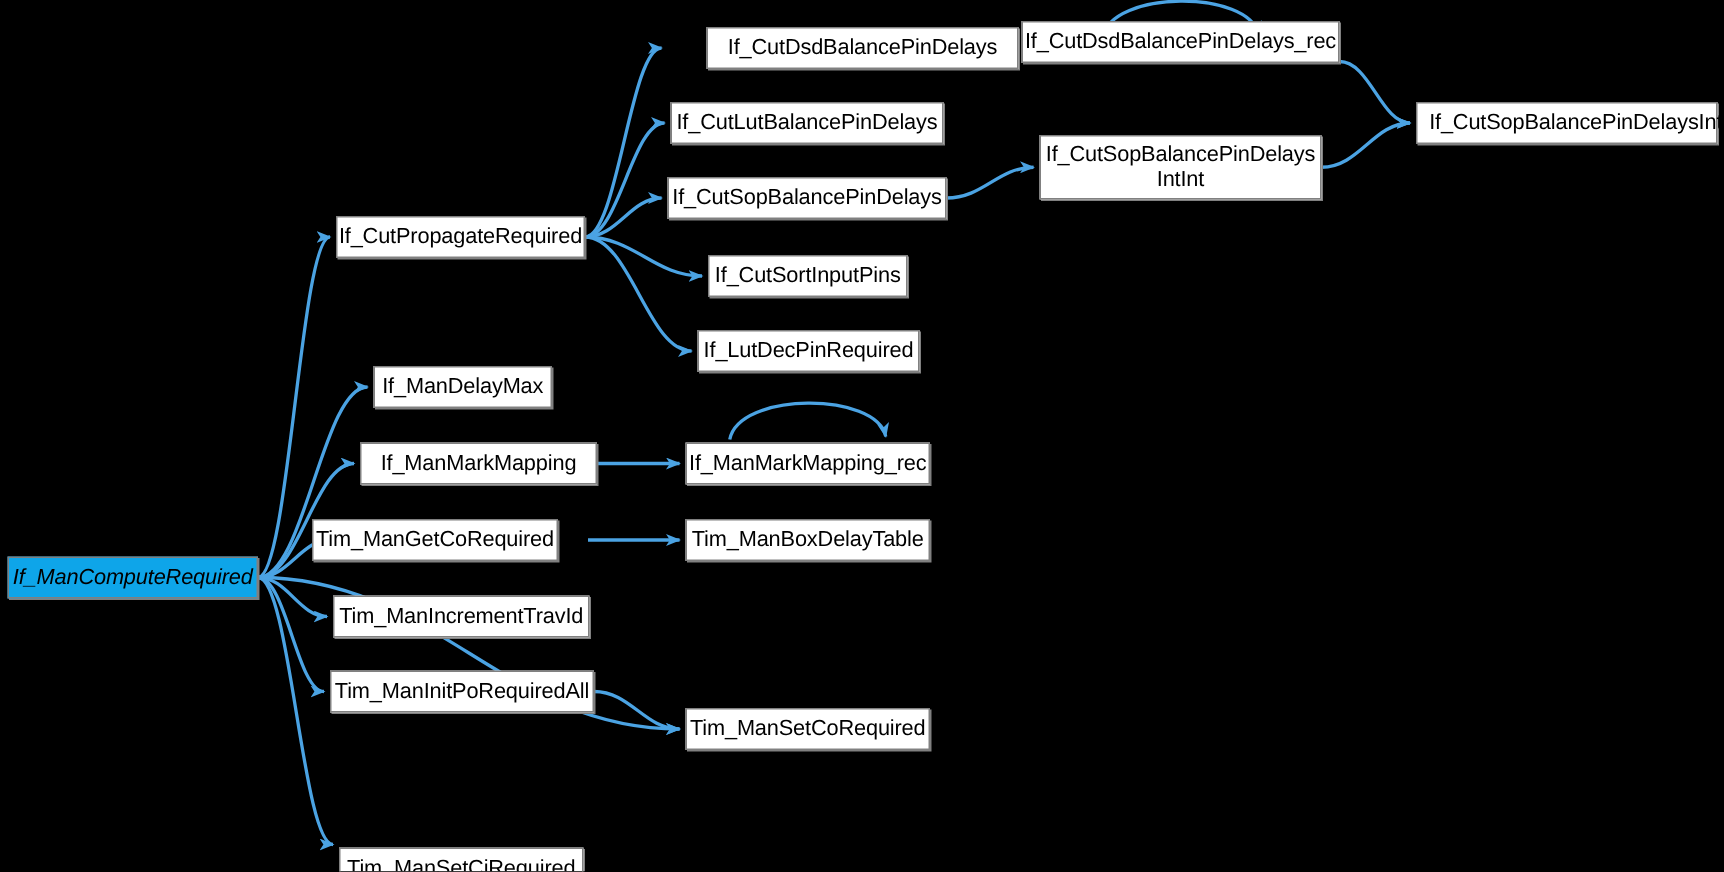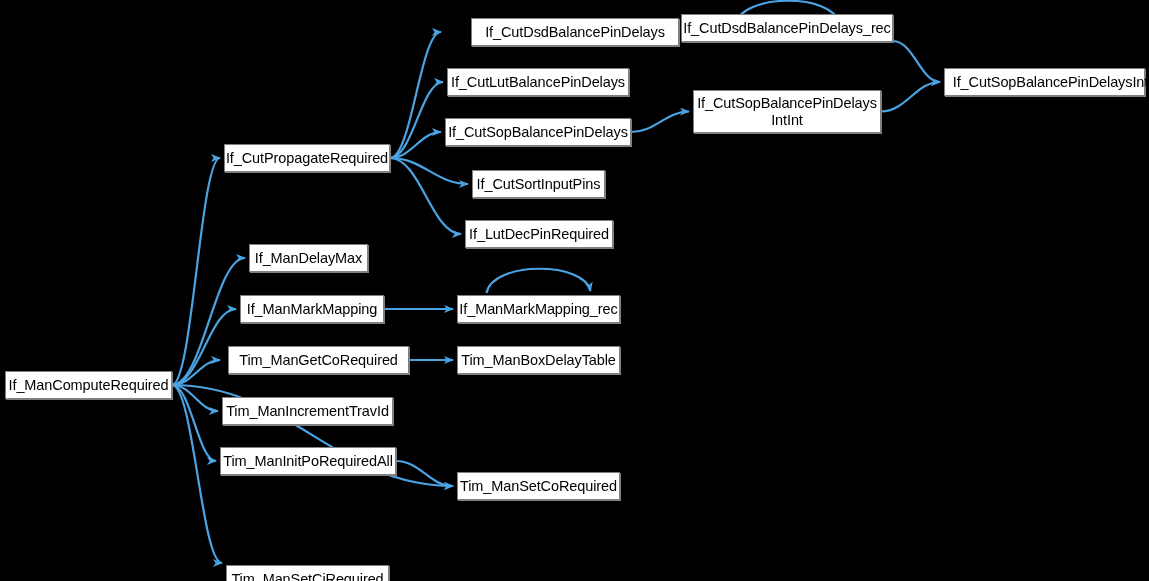--- a/index.html
+++ b/index.html
@@ -34,21 +34,22 @@
     justify-content: center;
     color: #000000;
     font-size: 14.5px;
     line-height: 1.12;
     text-align: center;
     white-space: pre-line;
     letter-spacing: -0.1px;
     cursor: pointer;
   }
   .node.highlight {
-    background: #ffffff;
+    background: #0ea5e9;
+    font-style: italic;
   }
 </style>
 </head>
 <body>
 
 <div id="canvas">
 
   <svg id="edge-layer" viewBox="0 0 1149 581" xmlns="http://www.w3.org/2000/svg">
     <defs>
       <marker id="ah" markerWidth="10" markerHeight="8" refX="9" refY="4" orient="auto" markerUnits="userSpaceOnUse">
@@ -87,23 +88,23 @@
       <div class="node" style="left: 445px; top: 18px; width: 208px; height: 28px; margin-left: 26px;">If_CutDsdBalancePinDelays</div>
       <div class="node" style="left: 447px; top: 68px; width: 182px; height: 28px;">If_CutLutBalancePinDelays</div>
       <div class="node" style="left: 445px; top: 118px; width: 186px; height: 28px;">If_CutSopBalancePinDelays</div>
       <div class="node" style="left: 472px; top: 170px; width: 133px; height: 28px;">If_CutSortInputPins</div>
       <div class="node" style="left: 465px; top: 220px; width: 148px; height: 28px;">If_LutDecPinRequired</div>
       <div class="node" style="left: 681px; top: 14px; width: 212px; height: 28px;">If_CutDsdBalancePinDelays_rec</div>
       <div class="node" style="left: 693px; top: 90px; width: 188px; height: 43px;">If_CutSopBalancePinDelays
 IntInt</div>
       <div class="node" style="left: 944px; top: 68px; width: 201px; height: 28px; padding-left: 12px;">If_CutSopBalancePinDelaysInt</div>
       <div class="node" style="left: 249px; top: 244px; width: 119px; height: 28px;">If_ManDelayMax</div>
-      <div class="node" style="left: 240px; top: 295px; width: 144px; height: 28px;">If_ManMarkMapping</div>
+      <div class="node" style="left: 240px; top: 295px; width: 158px; height: 28px;">If_ManMarkMapping</div>
       <div class="node" style="left: 457px; top: 295px; width: 163px; height: 28px;">If_ManMarkMapping_rec</div>
-      <div class="node" style="left: 228px; top: 346px; width: 181px; height: 28px;">Tim_ManGetCoRequired</div>
+      <div class="node" style="left: 208px; top: 346px; width: 164px; height: 28px;">Tim_ManGetCoRequired</div>
       <div class="node" style="left: 457px; top: 346px; width: 163px; height: 28px;">Tim_ManBoxDelayTable</div>
       <div class="node" style="left: 222px; top: 397px; width: 171px; height: 28px;">Tim_ManIncrementTravId</div>
       <div class="node" style="left: 220px; top: 447px; width: 176px; height: 28px;">Tim_ManInitPoRequiredAll</div>
       <div class="node" style="left: 457px; top: 472px; width: 163px; height: 28px;">Tim_ManSetCoRequired</div>
       <div class="node" style="left: 226px; top: 549px; width: 163px; height: 28px; margin-top: 16px;">Tim_ManSetCiRequired</div>
     </div>
 
 </div>
 
 </body></html>

